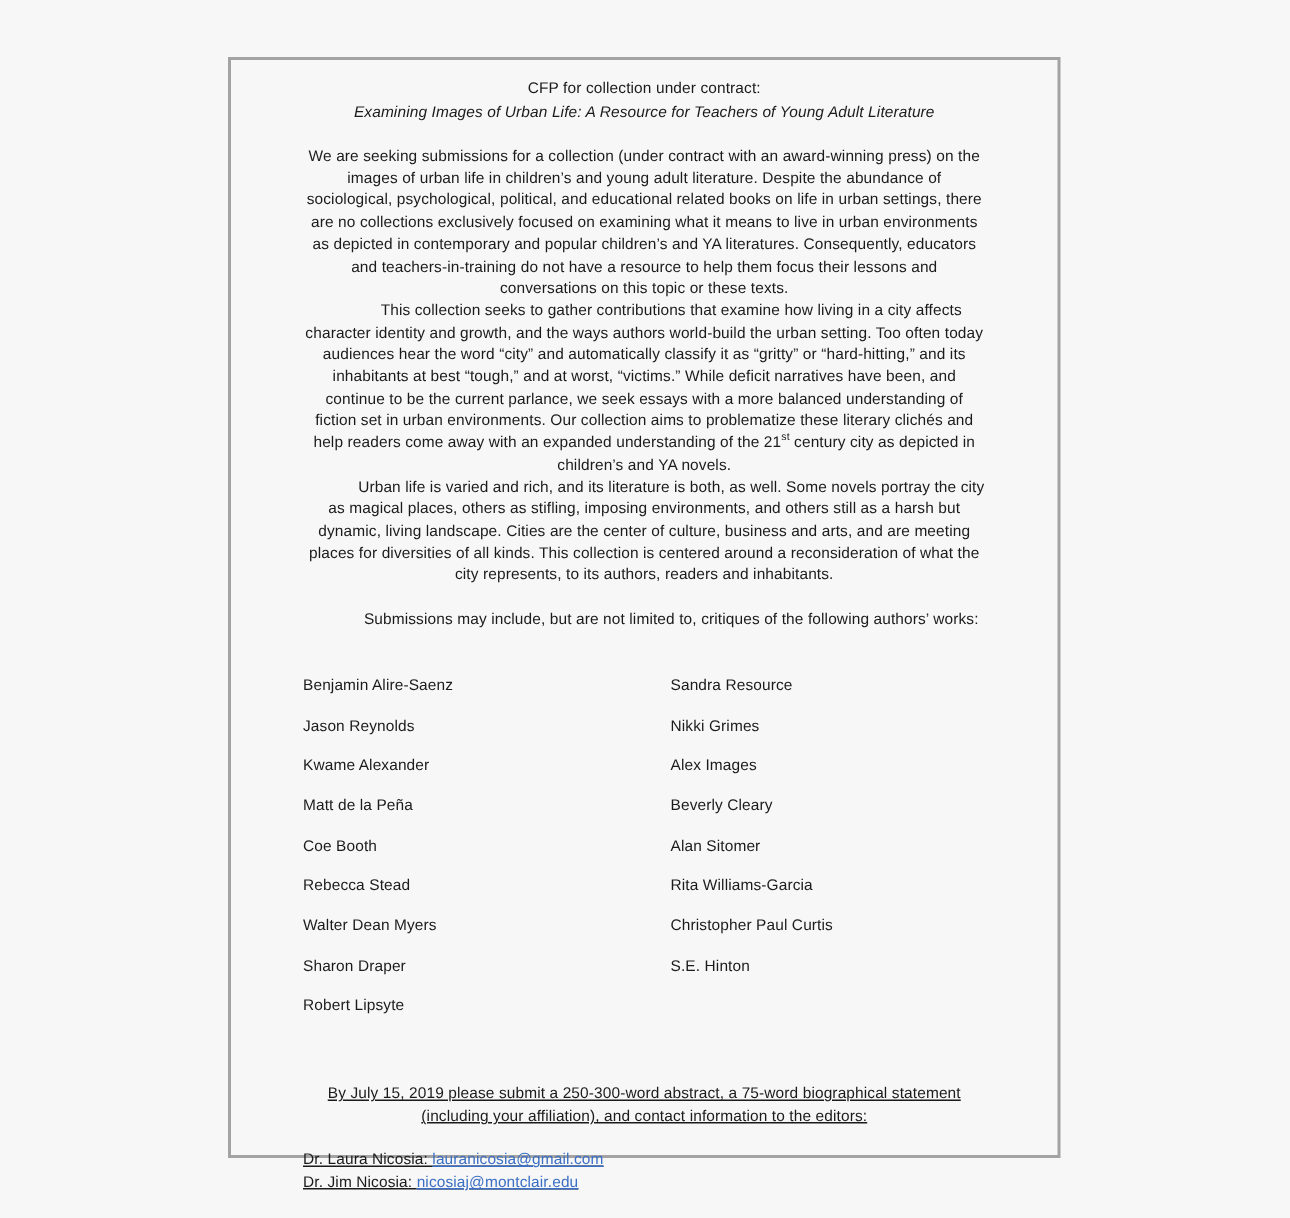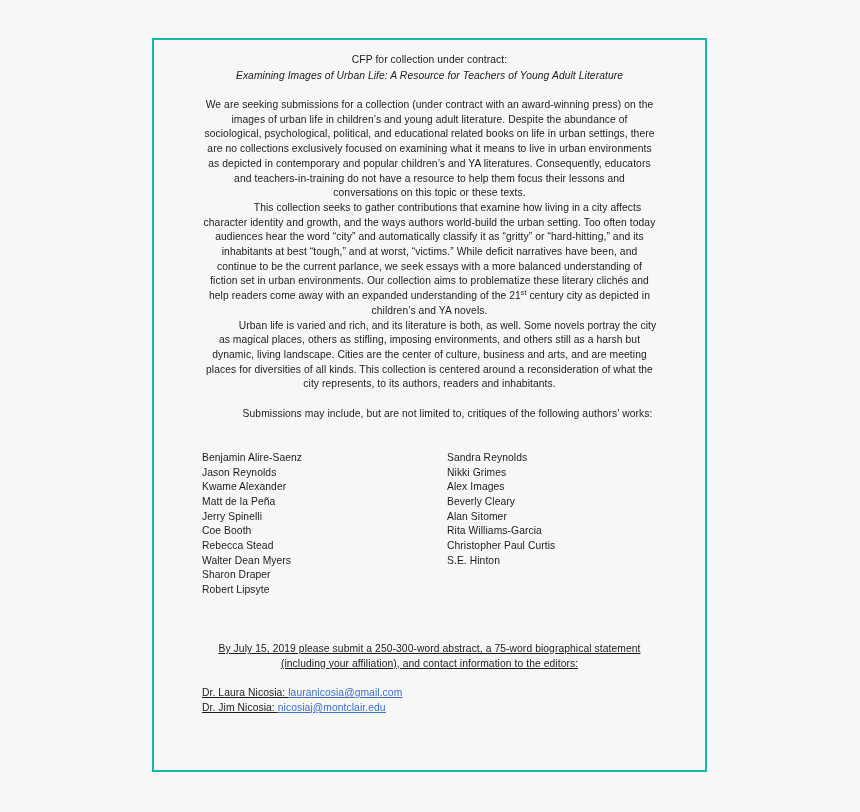--- a/index.html
+++ b/index.html
@@ -14,21 +14,21 @@
     overflow: hidden;
   }
 
   .page-sheet {
     position: absolute;
     left: 152px;
     top: 38px;
     width: 555px;
     height: 734px;
     box-sizing: border-box;
-    border: 2px solid #14b8a6;
+    border: 2px solid #a3a3a3;
     background: #f7f7f7;
   }
 
   .doc-body {
     position: absolute;
     left: 48px;
     top: 12px;
     width: 455px;
     font-size: 10.3px;
     line-height: 14.7px;
@@ -75,20 +75,21 @@
     position: relative;
     margin-top: 14.7px;
   }
   .authors-columns {
     display: flex;
     flex-direction: row;
   }
   .authors-col {
     display: flex;
     flex-direction: column;
+    gap: 12px;
   }
   .authors-col.col-left {
     width: 245px;
   }
   .authors-col.col-right {
     width: 210px;
   }
   .author-name {
     line-height: 14.7px;
     white-space: nowrap;
@@ -129,29 +130,28 @@
     <p class="para indented">Submissions may include, but are not limited to, critiques of the following authors’ works:</p>
 
     <div class="authors-block">
       <div class="spacer-line"></div>
       <div class="authors-columns">
         <div class="authors-col col-left">
           <span class="author-name">Benjamin Alire-Saenz</span>
           <span class="author-name">Jason Reynolds</span>
           <span class="author-name">Kwame Alexander</span>
           <span class="author-name">Matt de la Peña</span>
-          <span class="author-name">Jerry Spinelli</span>
           <span class="author-name">Coe Booth</span>
           <span class="author-name">Rebecca Stead</span>
           <span class="author-name">Walter Dean Myers</span>
           <span class="author-name">Sharon Draper</span>
           <span class="author-name">Robert Lipsyte</span>
         </div>
         <div class="authors-col col-right">
-          <span class="author-name">Sandra Reynolds</span>
+          <span class="author-name">Sandra Resource</span>
           <span class="author-name">Nikki Grimes</span>
           <span class="author-name">Alex Images</span>
           <span class="author-name">Beverly Cleary</span>
           <span class="author-name">Alan Sitomer</span>
           <span class="author-name">Rita Williams-Garcia</span>
           <span class="author-name">Christopher Paul Curtis</span>
           <span class="author-name">S.E. Hinton</span>
         </div>
       </div>
     </div>

